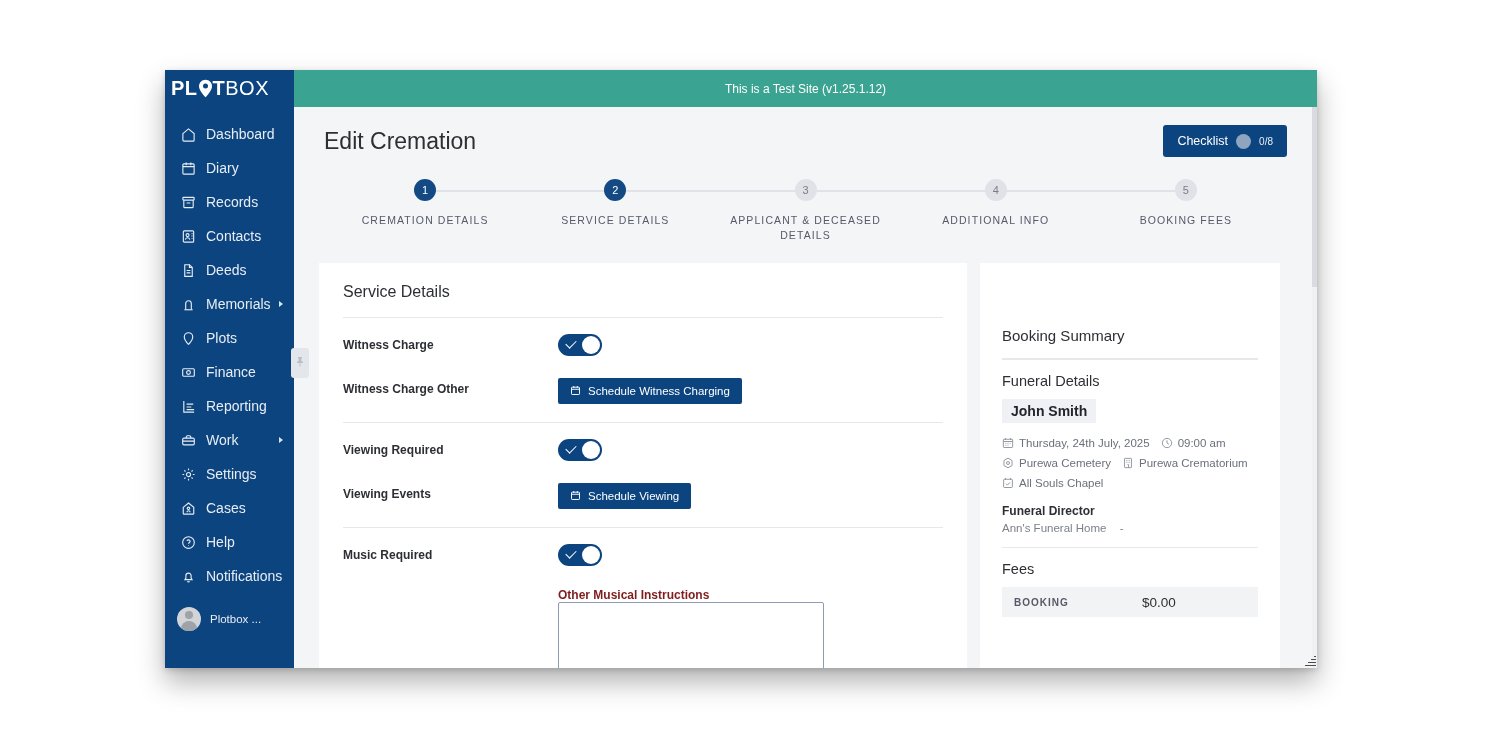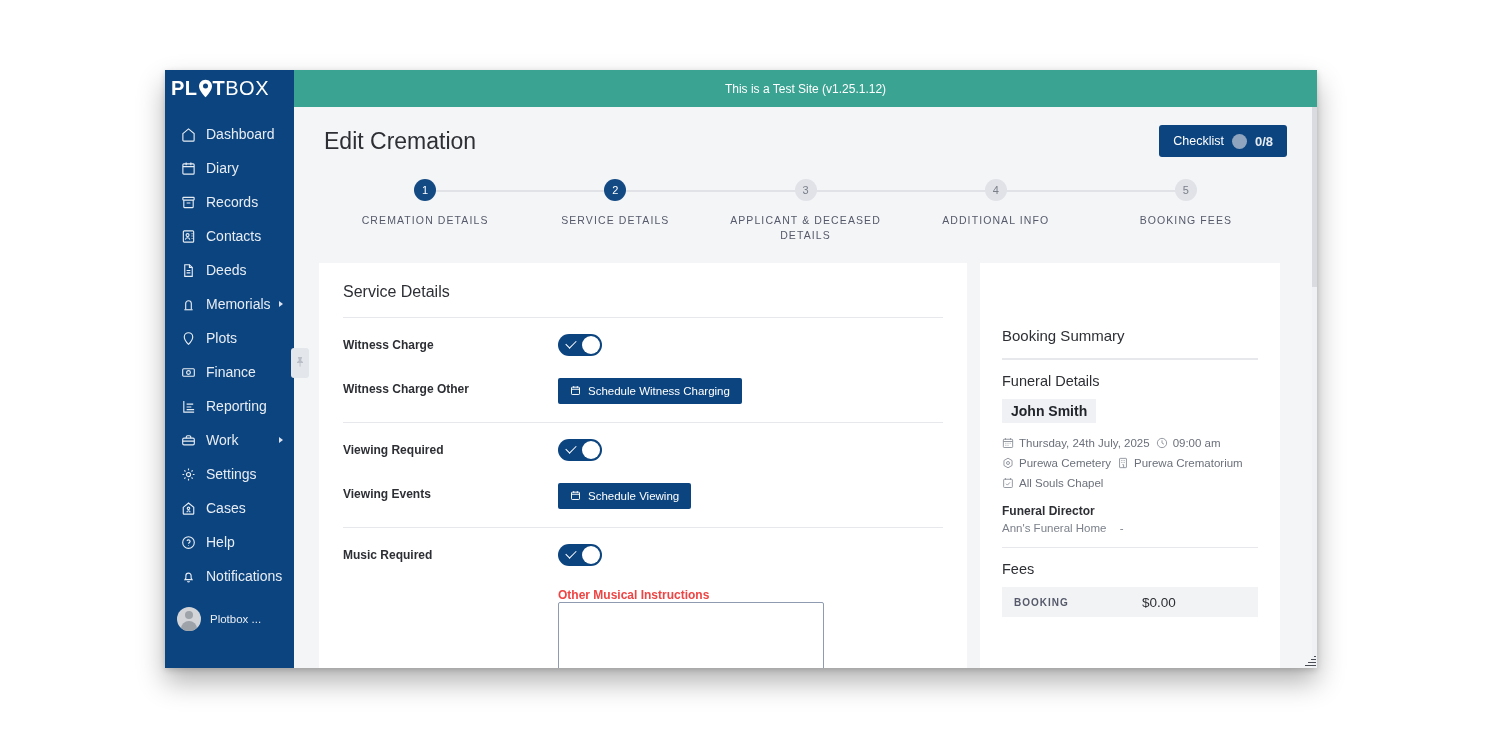--- a/index.html
+++ b/index.html
@@ -119,21 +119,21 @@
     background: #0c447f; color: #fff;
     border-radius: 3px;
     height: 32px; padding: 0 14px;
     display: flex; align-items: center; gap: 8px;
     font-size: 12.5px; cursor: pointer; border: none;
   }
   #checklist-btn .dot {
     width: 15px; height: 15px; border-radius: 50%;
     background: #8fa5bf; display:inline-block;
   }
-  #checklist-btn .count { font-size: 13px; color: #e7ecf3; font-weight: bold; }
+  #checklist-btn .count { font-size: 10px; color: #e7ecf3; }
 
   
   #stepper {
     position: relative;
     margin: 22px 36px 0 36px;
     height: 62px;
   }
   #stepper .track {
     display: flex; align-items: flex-start;
   }
@@ -214,21 +214,21 @@
 
   .btn-primary {
     background: #0c447f; color: #ffffff;
     border: none; border-radius: 2px;
     height: 26px; padding: 0 12px;
     font-size: 11.5px; cursor: pointer;
     display: inline-flex; align-items: center; gap: 7px;
   }
 
   .sub-label {
-    font-size: 12px; color: #ef4444; font-weight: 600;
+    font-size: 12px; color: #7f1d1d; font-weight: 600;
     margin-bottom: 0;
   }
   .textarea {
     width: 266px; height: 112px;
     border: 1px solid #8e9bb0; border-radius: 2px;
     background: #ffffff;
     font-family: "Liberation Sans", sans-serif;
     font-size: 12px; padding: 6px; resize: none; color: #2d2f34;
   }
 
@@ -257,21 +257,21 @@
   }
   .name-chip {
     display: inline-block;
     background: #f0f1f4;
     padding: 4px 9px;
     font-size: 14px; font-weight: 700; color: #22252b;
     margin-bottom: 10px;
   }
   .meta-line {
     display: flex; align-items: center; flex-wrap: wrap;
-    font-size: 11.5px; color: #6b707a;
+    gap: 5px; font-size: 11.5px; color: #6b707a;
     line-height: 20px;
   }
   .meta-item { display: inline-flex; align-items: center; gap: 5px; margin-right: 6px; }
   .meta-ico { width: 12px; height: 12px; display:inline-flex; flex:0 0 12px; }
   .fd-h { font-size: 12px; color: #2d2f34; font-weight: 600; margin-top: 11px; }
   .fd-v { font-size: 11.5px; color: #7b808a; margin-top: 4px; }
   .fd-v .dash { margin-left: 10px; }
   .fee-row {
     background: #f2f3f5;
     display: flex; align-items: center;

